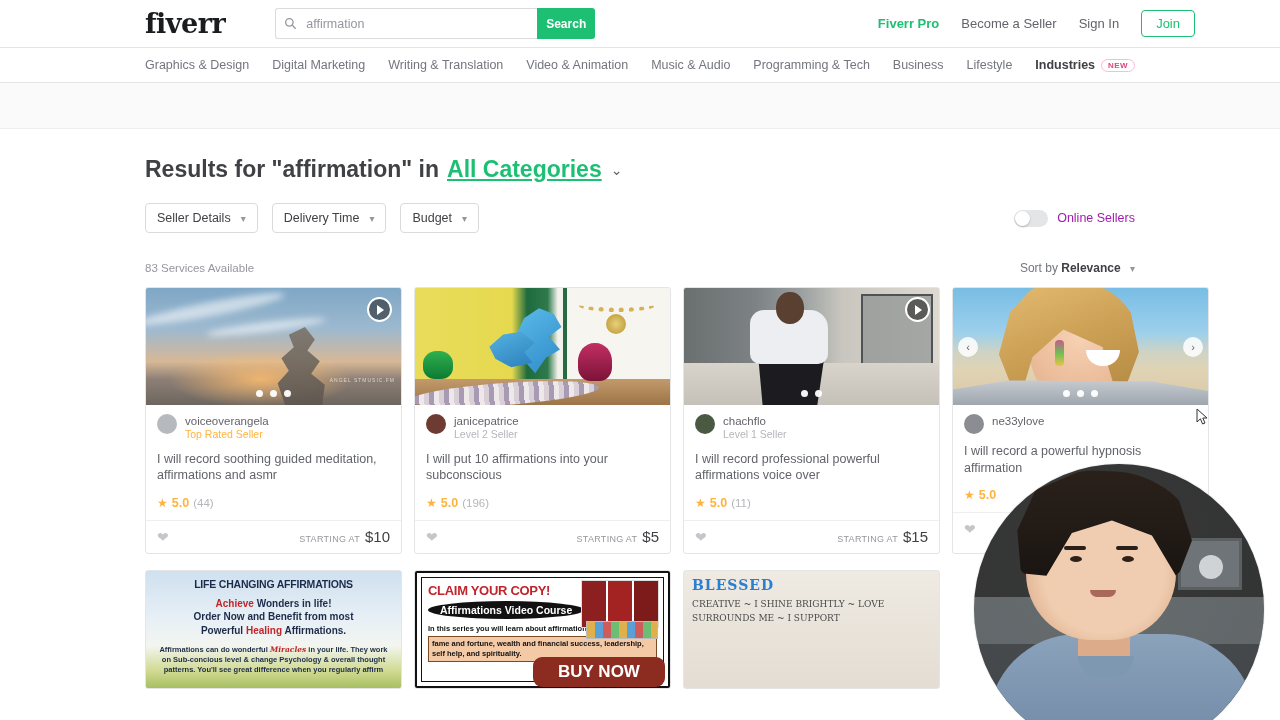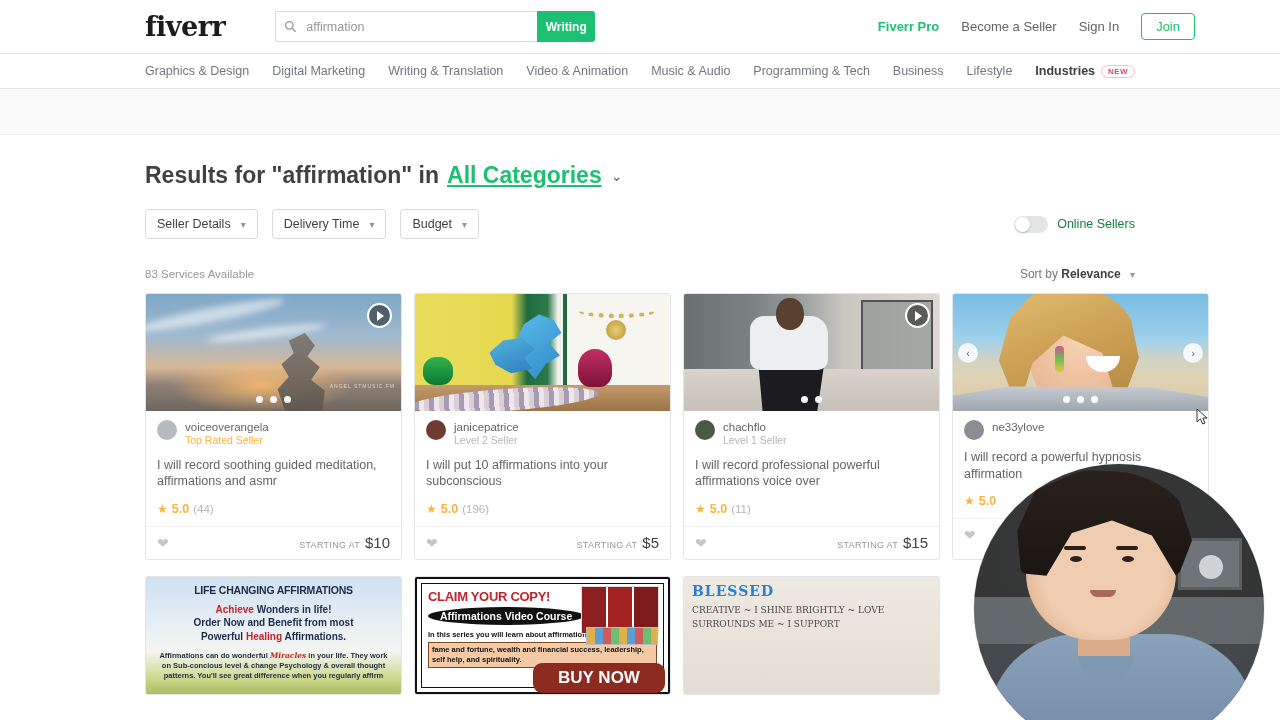--- a/index.html
+++ b/index.html
@@ -7,21 +7,21 @@
   body {
     width:1280px; height:720px; overflow:hidden;
     background:#ffffff;
     font-family:"Liberation Sans", sans-serif;
     color:#404145;
     position:relative;
   }
 
   
   .topbar {
-    height:54px; border-bottom:1px solid #e4e5e7;
+    height:48px; border-bottom:1px solid #e4e5e7;
     display:flex; align-items:center; padding:0 40px;
     background:#fff; position:relative;
   }
   .logo {
     font-family:"DejaVu Serif", serif;
     font-weight:bold; font-size:27px; letter-spacing:-0.5px;
     color:#1b1c1e; margin-left:105px; margin-right:50px;
     position:relative;
   }
   .searchwrap { display:flex; height:31px; width:320px; }
@@ -86,21 +86,21 @@
   .filter-pill {
     border:1px solid #dadbdd; border-radius:4px; height:30px;
     display:flex; align-items:center; gap:10px; padding:0 11px;
     font-size:12.5px; color:#404145; margin-right:14px; background:#fff;
     cursor:pointer;
   }
   .filter-pill .fcaret { font-size:10px; color:#95979d; }
 
   .online-wrap {
     margin-left:auto; display:flex; align-items:center; gap:9px;
-    font-size:12.5px; color:#15803d;
+    font-size:12.5px; color:#a21caf;
   }
   .toggle {
     width:34px; height:17px; border-radius:9px; background:#e4e5e7;
     position:relative; cursor:pointer;
   }
   .toggle .knob {
     position:absolute; left:1px; top:1px; width:15px; height:15px;
     border-radius:50%; background:#fff; box-shadow:0 1px 2px rgba(0,0,0,.25);
   }
 
@@ -503,21 +503,21 @@
   <div class="logo">fiverr</div>
 
   <div class="searchwrap">
     <div class="searchbox">
       <svg class="mag" viewBox="0 0 16 16">
         <circle cx="6.6" cy="6.6" r="4.6" fill="none" stroke="#95979d" stroke-width="1.6"></circle>
         <line x1="10.2" y1="10.2" x2="14.4" y2="14.4" stroke="#95979d" stroke-width="1.6"></line>
       </svg>
       <input value="affirmation" style="">
     </div>
-    <button class="search-btn">Writing</button>
+    <button class="search-btn">Search</button>
   </div>
 
   <div class="topnav-right">
     <a class="pro">Fiverr Pro</a>
     <a>Become a Seller</a>
     <a>Sign In</a>
     <button class="join-btn">Join</button>
   </div>
 </div>
 

